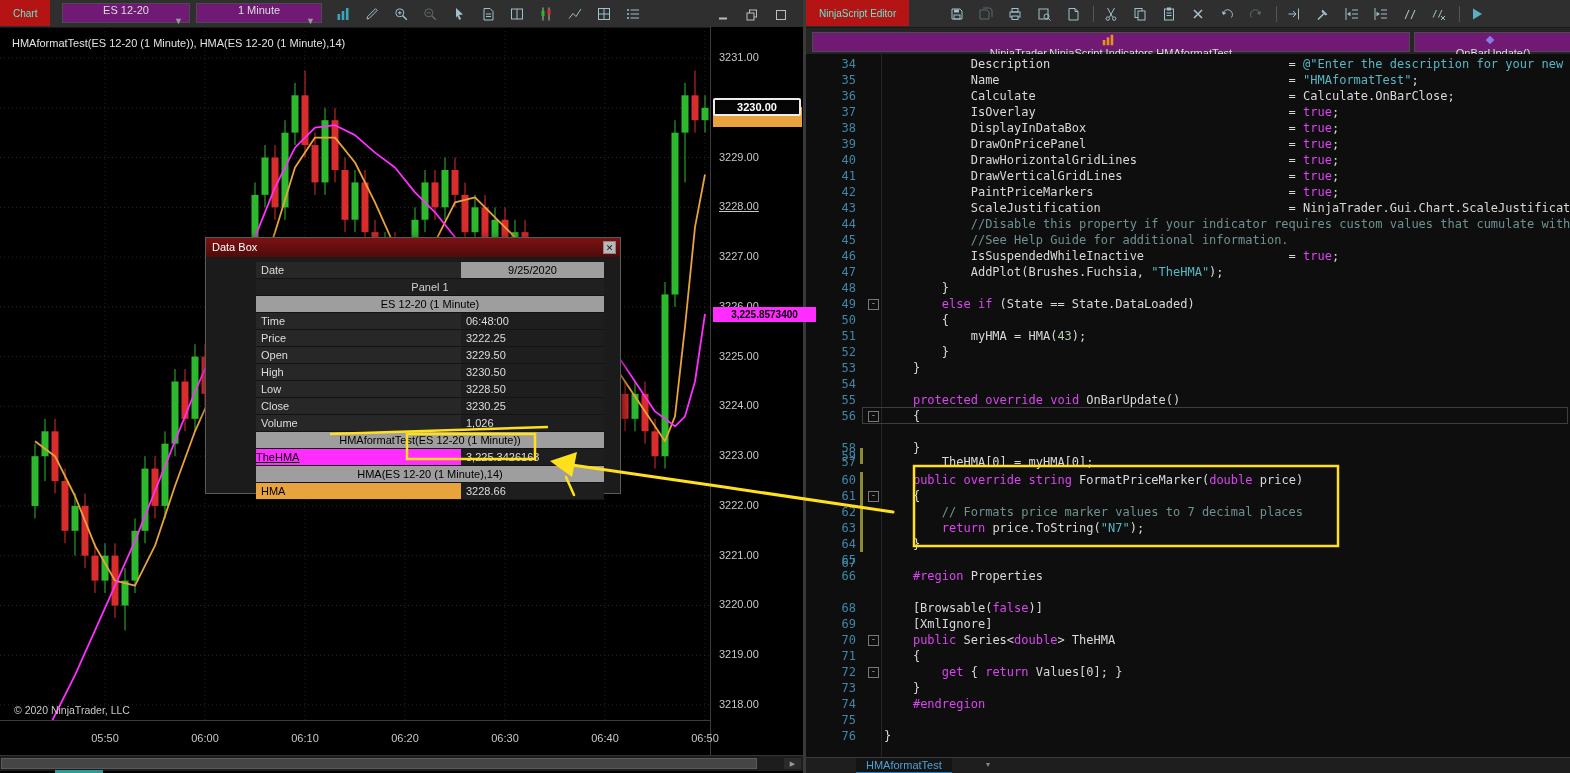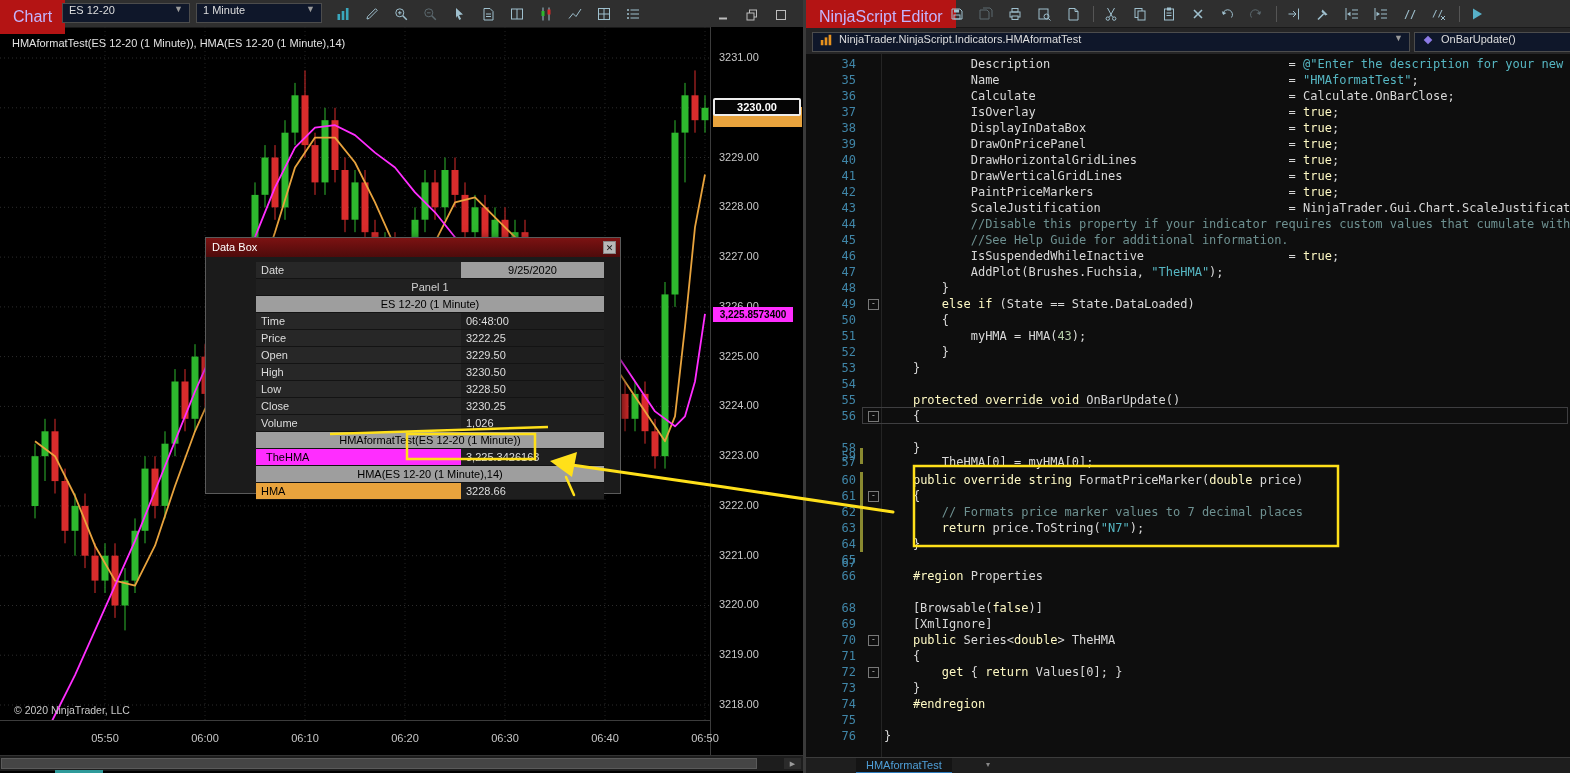--- a/index.html
+++ b/index.html
@@ -2,43 +2,43 @@
 <html><head>
 <meta charset="utf-8">
 <style>
   html,body{margin:0;padding:0;background:#000;width:1570px;height:773px;overflow:hidden;
     font-family:"Liberation Sans",sans-serif;-webkit-font-smoothing:antialiased;}
   #app{position:relative;width:1570px;height:773px;background:#000;}
 
   
   #chart-window{position:absolute;left:0;top:0;width:803px;height:773px;background:#000;}
   #chart-toolbar{position:absolute;left:0;top:0;width:803px;height:27px;background:#2f2f2f;border-bottom:1px solid #191919;}
-  .red-tab{position:absolute;left:0;top:0;height:34px;display:flex;align-items:center;justify-content:center;
-    background:#b41414;color:#c4b5fd;font-size:16px;padding:0 13px;white-space:nowrap;}
-  .combo{position:absolute;top:3px;height:20px;background:#0f172a;border:1px solid #4c4c4c;color:#ddd;
-    font-size:11px;display:flex;align-items:flex-start;padding:0 6px;box-sizing:border-box;}
+  .red-tab{position:absolute;left:0;top:0;height:26px;display:flex;align-items:center;justify-content:center;
+    background:#b41414;color:#5eead4;font-size:10px;padding:0 13px;white-space:nowrap;}
+  .combo{position:absolute;top:3px;height:20px;background:#701a75;border:1px solid #4c4c4c;color:#ddd;
+    font-size:11px;display:flex;align-items:center;padding:0 6px;box-sizing:border-box;flex-direction:column;}
   .combo .chev{margin-left:auto;color:#9a9a9a;font-size:9px;padding-left:8px;}
   #instrument-combo{left:62px;width:128px;}
   #interval-combo{left:196px;width:126px;}
   .iconrow{position:absolute;top:2px;height:23px;display:flex;align-items:center;}
   #chart-icons{left:332px;}
   #chart-winctl{left:712px;top:3px;}
   .tbicon{width:22px;height:22px;margin-right:7px;display:inline-flex;align-items:center;justify-content:center;}
   .tbicon svg{width:16px;height:16px;}
   .tbsep{width:1px;height:16px;background:#555;margin:0 6px 0 2px;}
   #chart-title{position:absolute;left:12px;top:37px;font-size:11px;color:#e2e2e2;z-index:2;}
   #plot{position:absolute;left:0;top:27px;width:710px;height:693px;}
   #copyright{position:absolute;left:14px;top:704px;font-size:10.5px;color:#c9c9c9;z-index:2;}
 
   #price-axis{position:absolute;left:710px;top:27px;width:93px;height:728px;background:#000;border-left:1px solid #3c3c3c;box-sizing:border-box;}
   .ptick{position:absolute;left:8px;font-size:11px;color:#c8c8c8;}
   #marker-hma{position:absolute;left:2px;width:89px;background:#e8a33d;z-index:3;}
   #marker-last{position:absolute;left:2px;width:88px;background:#050505;border:2px solid #ececec;border-radius:2px;z-index:4;
     color:#fff;font-size:11px;font-weight:bold;display:flex;align-items:center;justify-content:center;box-sizing:border-box;}
-  #marker-thehma{position:absolute;left:2px;width:80px;background:#ff2dff;z-index:3;color:#000;font-size:10px;font-weight:bold;
+  #marker-thehma{position:absolute;left:2px;width:103px;background:#ff2dff;z-index:3;color:#000;font-size:10px;font-weight:bold;
     display:flex;align-items:center;justify-content:center;}
   #time-axis{position:absolute;left:0;top:720px;width:710px;height:25px;background:#000;border-top:1px solid #3c3c3c;box-sizing:border-box;}
   .ttick{position:absolute;top:11px;font-size:11px;color:#c8c8c8;transform:translateX(-50%);}
 
   #hscroll{position:absolute;left:0;top:755px;width:803px;height:16px;background:#1d1d1d;border-top:1px solid #333;box-sizing:border-box;}
   #hscroll .thumb{position:absolute;left:1px;top:2px;width:756px;height:11px;background:#454545;border:1px solid #5a5a5a;box-sizing:border-box;}
   #hscroll .sbtn{position:absolute;left:784px;top:2px;width:17px;height:11px;background:#2b2b2b;color:#9a9a9a;font-size:7px;
     display:flex;align-items:center;justify-content:center;}
   #tab-indicator{position:absolute;left:55px;top:770px;width:48px;height:3px;background:#2e9a9a;}
 
@@ -49,42 +49,42 @@
     color:#fff;line-height:19px;padding-left:6px;font-size:11px;}
   #databox-close{position:absolute;right:4px;top:3px;width:13px;height:13px;background:#b9b9b9;color:#151515;font-size:9px;
     display:flex;align-items:center;justify-content:center;border:1px solid #888;box-sizing:border-box;}
   #databox-rows{position:absolute;left:2px;right:16px;top:24px;margin-left:48px;}
   .dbrow{position:relative;height:16px;line-height:16px;display:flex;border-bottom:1px solid #131313;}
   .dbl{width:205px;color:#ddd;background:#272727;padding-left:5px;box-sizing:border-box;}
   .dbv{flex:1;color:#ddd;background:#1e1e1e;padding-left:5px;}
   .dbhdr-gray{flex:1;background:#9e9e9e;color:#000;text-align:center;}
   .dbhdr-dark{flex:1;background:#202020;color:#cfcfcf;text-align:center;}
   .db-date-val{flex:1;background:#9e9e9e;color:#000;text-align:center;}
-  .db-magenta{width:205px;background:#ff2dff;color:#000;padding-left:10px;box-sizing:border-box;}
+  .db-magenta{width:205px;background:#ff2dff;color:#000;padding-left:0;box-sizing:border-box;text-decoration:underline;}
   .db-orange{width:205px;background:#e8a33d;color:#000;padding-left:5px;box-sizing:border-box;}
 
   
   #splitter{position:absolute;left:803px;top:0;width:3px;height:773px;background:#3a3a3a;}
   #editor-window{position:absolute;left:806px;top:0;width:764px;height:773px;background:#252526;overflow:hidden;}
   #editor-titlebar{position:absolute;left:0;top:0;width:764px;height:27px;background:#2f2f2f;border-bottom:1px solid #191919;}
   #editor-icons{left:140px;}
   #combo-row{position:absolute;left:0;top:28px;width:764px;height:26px;background:#252526;}
   #type-combo{left:6px;width:598px;top:4px;}
   #method-combo{left:608px;width:158px;top:4px;}
   .combo .cicon{margin-right:6px;display:inline-flex;}
   #code-region{position:absolute;left:0;top:54px;width:764px;height:743px;background:#0e0e0e;overflow:hidden;}
   #code-guide{position:absolute;left:75px;top:0;bottom:0;width:1px;background:#242424;}
   .crow{position:absolute;left:0;right:0;height:16px;}
   .crow.cur::after{content:"";position:absolute;left:56px;right:2px;top:-1px;bottom:0;border:1px solid #3e3e40;}
   .ln{position:absolute;left:0;width:50px;text-align:right;color:#4086a8;font:12px/16px "DejaVu Sans Mono",monospace;}
   .chgbar{position:absolute;left:54px;width:3px;top:0;bottom:0;background:#8a8a30;}
   .fold{position:absolute;left:62px;top:3px;width:9px;height:9px;border:1px solid #787878;background:#0e0e0e;
     color:#c0c0c0;font:8px/8px "DejaVu Sans Mono",monospace;text-align:center;}
   .ctext{position:absolute;left:78px;top:0;white-space:pre;font:12px/16px "DejaVu Sans Mono",monospace;}
-  .seg-p{color:#d8d8d8}.seg-k{color:#fef9c3}.seg-s{color:#56b6c2}.seg-c{color:#6e9191}.seg-n{color:#b5cea8}
+  .seg-p{color:#d8d8d8}.seg-k{color:#d946ef}.seg-s{color:#56b6c2}.seg-c{color:#6e9191}.seg-n{color:#b5cea8}
   #editor-tabbar{position:absolute;left:0;top:757px;width:764px;height:16px;background:#1e1e1e;border-top:1px solid #3c3c3c;box-sizing:border-box;}
   #editor-tab{position:absolute;left:50px;top:0;height:14px;padding:0 10px;color:#4f9fd8;font-size:11px;line-height:14px;
     border-bottom:2px solid #2d7dc0;background:#141414;}
   #tabmenu{position:absolute;left:180px;top:2px;color:#888;font-size:8px;}
 
   #annot{position:absolute;left:0;top:0;width:1570px;height:773px;z-index:50;pointer-events:none;}
 </style>
 </head>
 <body>
 
@@ -369,21 +369,21 @@
         <div class="ptick" style="top: 671px;">3218.00</div>
         <div class="ptick" style="top: 621px;">3219.00</div>
         <div class="ptick" style="top: 571px;">3220.00</div>
         <div class="ptick" style="top: 522px;">3221.00</div>
         <div class="ptick" style="top: 472px;">3222.00</div>
         <div class="ptick" style="top: 422px;">3223.00</div>
         <div class="ptick" style="top: 372px;">3224.00</div>
         <div class="ptick" style="top: 323px;">3225.00</div>
         <div class="ptick" style="top: 273px;">3226.00</div>
         <div class="ptick" style="top: 223px;">3227.00</div>
-        <div class="ptick" style="top: 173px;">3228.00</div>
+        <div class="ptick" style="top: 173px; text-decoration: underline;">3228.00</div>
         <div class="ptick" style="top: 124px;">3229.00</div>
         <div class="ptick" style="top: 74px;">3230.00</div>
         <div class="ptick" style="top: 24px;">3231.00</div>
       <div id="marker-hma" style="top: 80px; height: 20px;"></div>
       <div id="marker-last" style="top: 71px; height: 18px;">3230.00</div>
       <div id="marker-thehma" style="top: 280px; height: 15px;">3,225.8573400</div>
     </div>
     <div id="time-axis">
         <div class="ttick" style="left: 105px;">05:50</div>
         <div class="ttick" style="left: 205px;">06:00</div>

